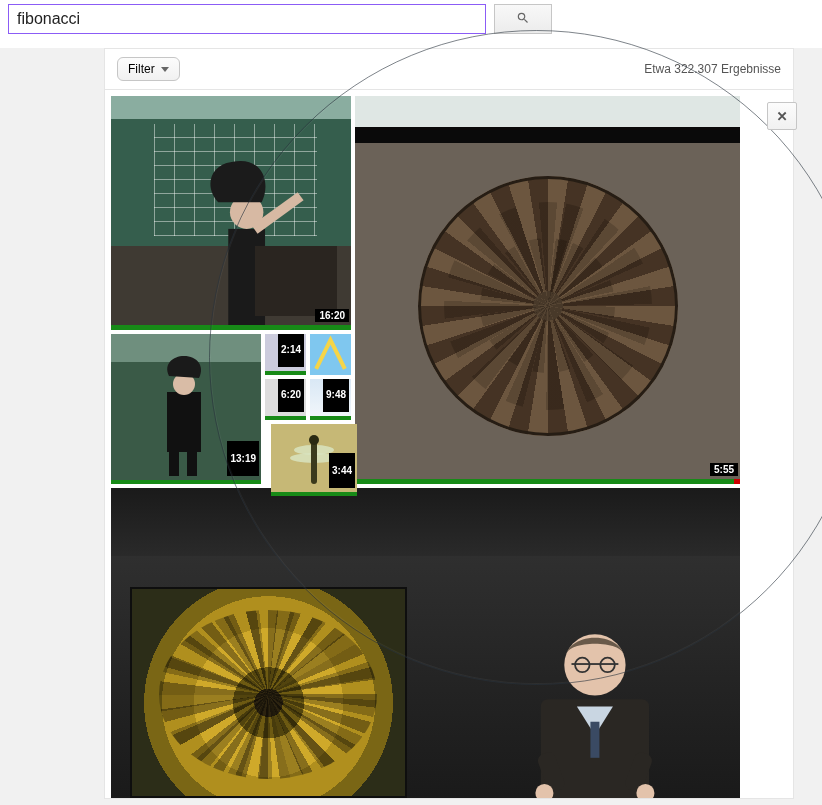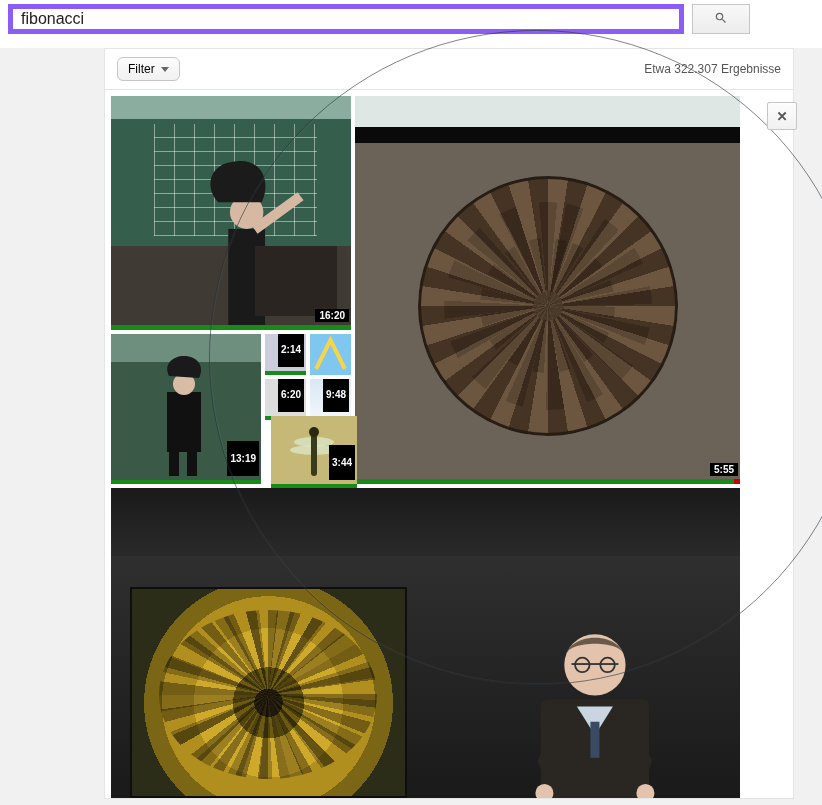--- a/index.html
+++ b/index.html
@@ -13,23 +13,23 @@
       overflow: hidden;
     }
     .top-bar {
       display: flex;
       align-items: center;
       gap: 8px;
       padding: 4px 8px 14px 8px;
       background: #fff;
     }
     .search-input {
-      width: 676px;
+      width: 478px;
       height: 30px;
-      border: 5px solid #8b5cf6;
+      border: 1px solid #8b5cf6;
       padding: 4px 8px;
       font-size: 16px;
       font-family: Arial, sans-serif;
       color: #222;
       outline: none;
     }
     .search-btn {
       width: 58px;
       height: 30px;
       border: 1px solid #c6c6c6;
@@ -371,21 +371,21 @@
             <circle cx="114" cy="72" r="8" fill="none" stroke="#333" stroke-width="2"></circle>
             <rect x="34" y="170" width="20" height="44" rx="8" fill="#2a2723" transform="rotate(-20 44 170)"></rect>
             <rect x="146" y="170" width="20" height="44" rx="8" fill="#2a2723" transform="rotate(20 156 170)"></rect>
             <circle cx="44" cy="214" r="10" fill="#e3c3ab"></circle>
             <circle cx="156" cy="214" r="10" fill="#e3c3ab"></circle>
           </svg>
         </a>
 
       </div>
 
-      <a class="c-thumb c5" style="position:absolute; left:166px; top:326px; width:86px; height:72px;">
+      <a class="c-thumb c5" style="position:absolute; left:166px; top:334px; width:86px; height:72px;">
         <svg class="dragonfly" viewBox="0 0 60 60">
           <ellipse cx="30" cy="20" rx="20" ry="5" fill="#d9e6c4" opacity="0.8"></ellipse>
           <ellipse cx="30" cy="28" rx="24" ry="5" fill="#d9e6c4" opacity="0.8"></ellipse>
           <rect x="27" y="10" width="6" height="44" rx="3" fill="#3a3a1c"></rect>
           <circle cx="30" cy="10" r="5" fill="#2a2a12"></circle>
         </svg>
         <span class="dur">3:44</span>
         <div class="bar"></div>
       </a>
 

